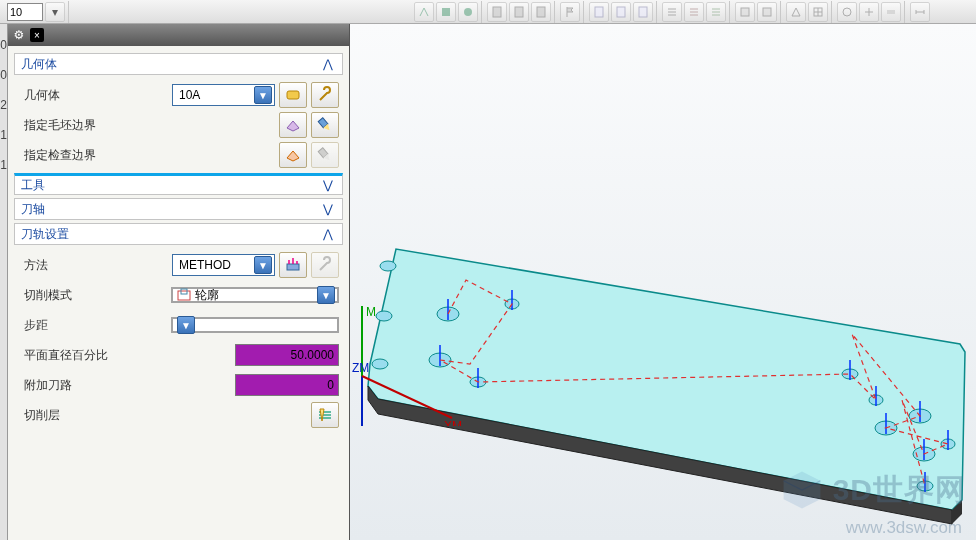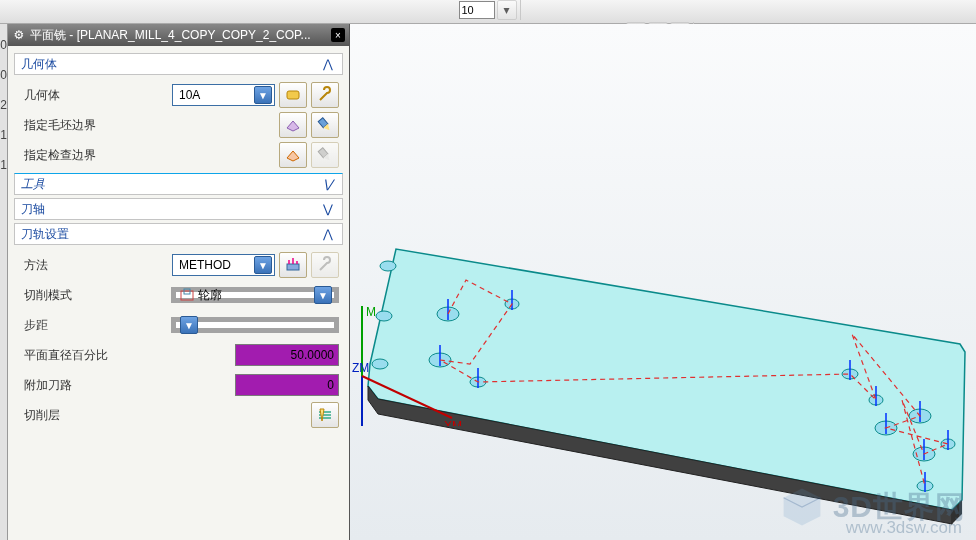--- a/index.html
+++ b/index.html
@@ -1,18 +1,18 @@
 <!DOCTYPE html>
 <html><head>
 <meta charset="utf-8">
 <style>
   * { box-sizing: border-box; margin: 0; padding: 0; font-family: "Microsoft YaHei", Arial, sans-serif; font-size: 12px; }
   html, body { width: 976px; height: 540px; overflow: hidden; background: #e8e8e8; }
   .root { display: flex; flex-direction: column; width: 100%; height: 100%; }
-  .top-toolbar { height: 24px; background: linear-gradient(#f5f5f5,#dedede); border-bottom: 1px solid #aaa; display: flex; align-items: center; gap: 2px; padding: 0 4px; flex-direction: column; }
+  .top-toolbar { height: 24px; background: linear-gradient(#f5f5f5,#dedede); border-bottom: 1px solid #aaa; display: flex; align-items: center; gap: 2px; padding: 0 4px; }
   .top-toolbar .tb-group { display: flex; gap: 2px; align-items: center; padding: 0 3px; border-right: 1px solid #c8c8c8; height: 22px; }
   .tb-btn { width: 20px; height: 20px; background: linear-gradient(#fff,#e6e6e6); border: 1px solid #bfbfbf; border-radius: 2px; display: flex; align-items: center; justify-content: center; cursor: pointer; opacity: .6; }
   .main { flex: 1; display: flex; min-height: 0; }
   .left-rail { width: 8px; background: #e2e2e2; border-right: 1px solid #999; display: flex; flex-direction: column; gap: 16px; padding-top: 14px; font-size: 10px; color: #444; align-items: center; }
   .left-rail span { writing-mode: horizontal-tb; }
   .dialog { width: 342px; background: #f5f5f1; border-right: 1px solid #555; display: flex; flex-direction: column; }
   .dialog-title { height: 22px; background: linear-gradient(#888,#555); color: #fff; display: flex; align-items: center; padding: 0 4px; gap: 4px; font-size: 12px; }
   .dialog-title .gear { width: 14px; height: 14px; display:inline-flex; align-items:center; justify-content:center; color:#fff; }
   .dialog-title .title-text { flex: 1; overflow: hidden; white-space: nowrap; text-overflow: ellipsis; }
   .dialog-title .close { width: 14px; height: 14px; background:#000; color:#fff; border-radius:2px; display:flex; align-items:center; justify-content:center; font-size:10px; cursor:pointer; }
@@ -23,29 +23,29 @@
   .row { display: flex; align-items: center; min-height: 30px; gap: 4px; }
   .row-label { width: 104px; color: #333; }
   .row-rest { flex: 1; display: flex; align-items: center; gap: 4px; justify-content: flex-end; padding-left: 40px; }
   .dropdown { flex: 1; height: 22px; background: #fff; border: 1px solid #3b6ea5; display: flex; align-items: center; padding: 0 2px 0 6px; }
   .dropdown .dd-text { flex: 1; }
   .dropdown .dd-arrow { width: 18px; height: 18px; background: linear-gradient(#6ea3e3,#3a72b8); border:1px solid #2a5a94; border-radius:2px; display:flex; align-items:center; justify-content:center; color:#fff; font-size:10px; }
   .icon-btn { width: 28px; height: 26px; background: linear-gradient(#fff,#e4e4e4); border:1px solid #b7a97e; border-radius:2px; display:flex; align-items:center; justify-content:center; cursor:pointer; }
   .icon-btn.dim { opacity: .5; }
   .icon-btn.flashlight svg { transform: rotate(-40deg); }
   .num-input { width: 104px; height: 22px; background:#a21caf; border:1px solid #7a7a7a; text-align:right; padding:0 4px; }
-  .section-sub { border-top: 1px solid #0ea5e9; margin-top:2px;font-style:italic; }
+  .section-sub { border-top: 3px solid #0ea5e9; margin-top:2px; }
   .viewport { flex: 1; background: linear-gradient(#fafbfc,#e6ebef); position: relative; overflow: hidden; }
   .viewport svg.axis { position:absolute; left:2px; top:272px; }
   .viewport svg.plate { position:absolute; left:0; top:0; }
-  .watermark { position:absolute; right:10px; bottom:10px; display:flex; align-items:center; gap:8px; opacity:.35; }
+  .watermark { position:absolute; right:10px; bottom:27px; display:flex; align-items:center; gap:8px; opacity:.35; }
   .watermark .cube { width:46px; height:46px; }
   .watermark .wm-text { font-size:30px; font-weight:700; color:#4b6f8f; letter-spacing:1px; }
   .tb-input { width: 36px; height: 18px; border: 1px solid #888; background: #fff; font-size: 11px; padding: 0 2px; }
-  .sm-dropdown { display:flex; align-items:center; height:16px; border:5px solid #a3a3a3; background:#fff; padding:0 2px 0 4px; gap:4px;}
+  .sm-dropdown { display:flex; align-items:center; height:16px; border:2px solid #a3a3a3; background:#fff; padding:0 2px 0 4px; gap:4px;}
   .sm-dropdown .dd-arrow { width:18px;height:18px; background:linear-gradient(#6ea3e3,#3a72b8); border:1px solid #2a5a94; border-radius:2px; display:flex;align-items:center;justify-content:center;color:#fff;font-size:10px;}
 </style>
 </head>
 <body>
 
 <div class="root">
 
   <div class="top-toolbar">
     <div class="tb-group">
       <input class="tb-input" value="10" style="">
@@ -182,21 +182,20 @@
       <span>0</span>
       <span>0</span>
       <span>2</span>
       <span>1</span>
       <span>1</span>
     </div>
 
     <div class="dialog">
       <div class="dialog-title">
         <span class="gear">⚙</span>
-        <span class="title-text">平面铣 - [PLANAR_MILL_4_COPY_COPY_2_COP...</span>
         <span class="close">×</span>
       </div>
       <div class="dialog-body">
 
         <div class="section-header">
           <span>几何体</span>
           <span class="chev">⋀</span>
         </div>
         <div class="section-content">
           <div class="row">

